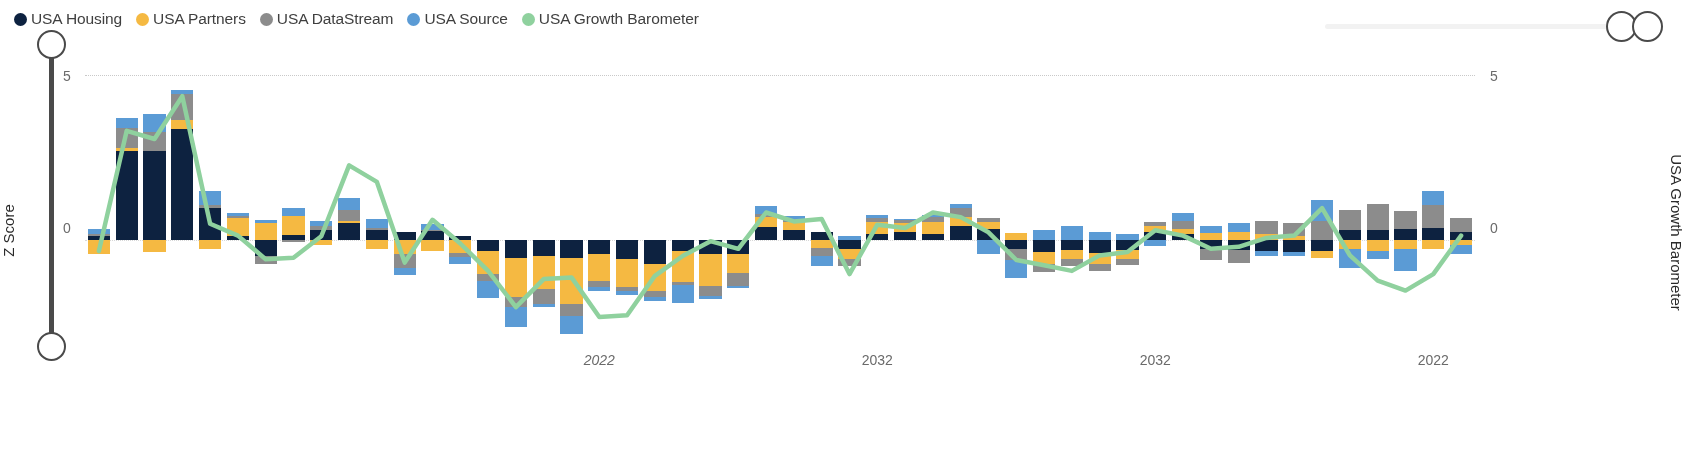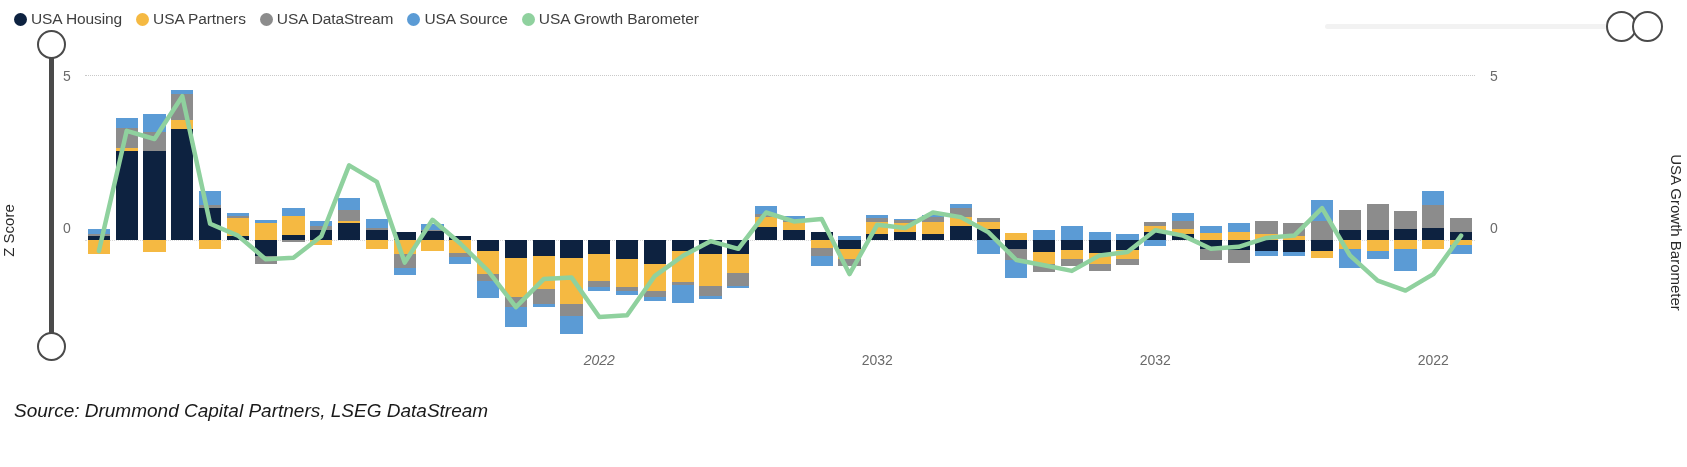--- a/index.html
+++ b/index.html
@@ -525,15 +525,14 @@
     </svg>
   </div>
 
   <div id="year-labels">
       <div class="year-label" style="left: 599.3px; font-style: italic;">2022</div>
       <div class="year-label" style="left: 877.3px;">2032</div>
       <div class="year-label" style="left: 1155.3px;">2032</div>
       <div class="year-label" style="left: 1433.3px;">2022</div>
     </div>
 
-  <div id="source-note">Source: Drummond Capital Partners, LSEG DataStream</div>
 
 </div>
 
 </body></html>

